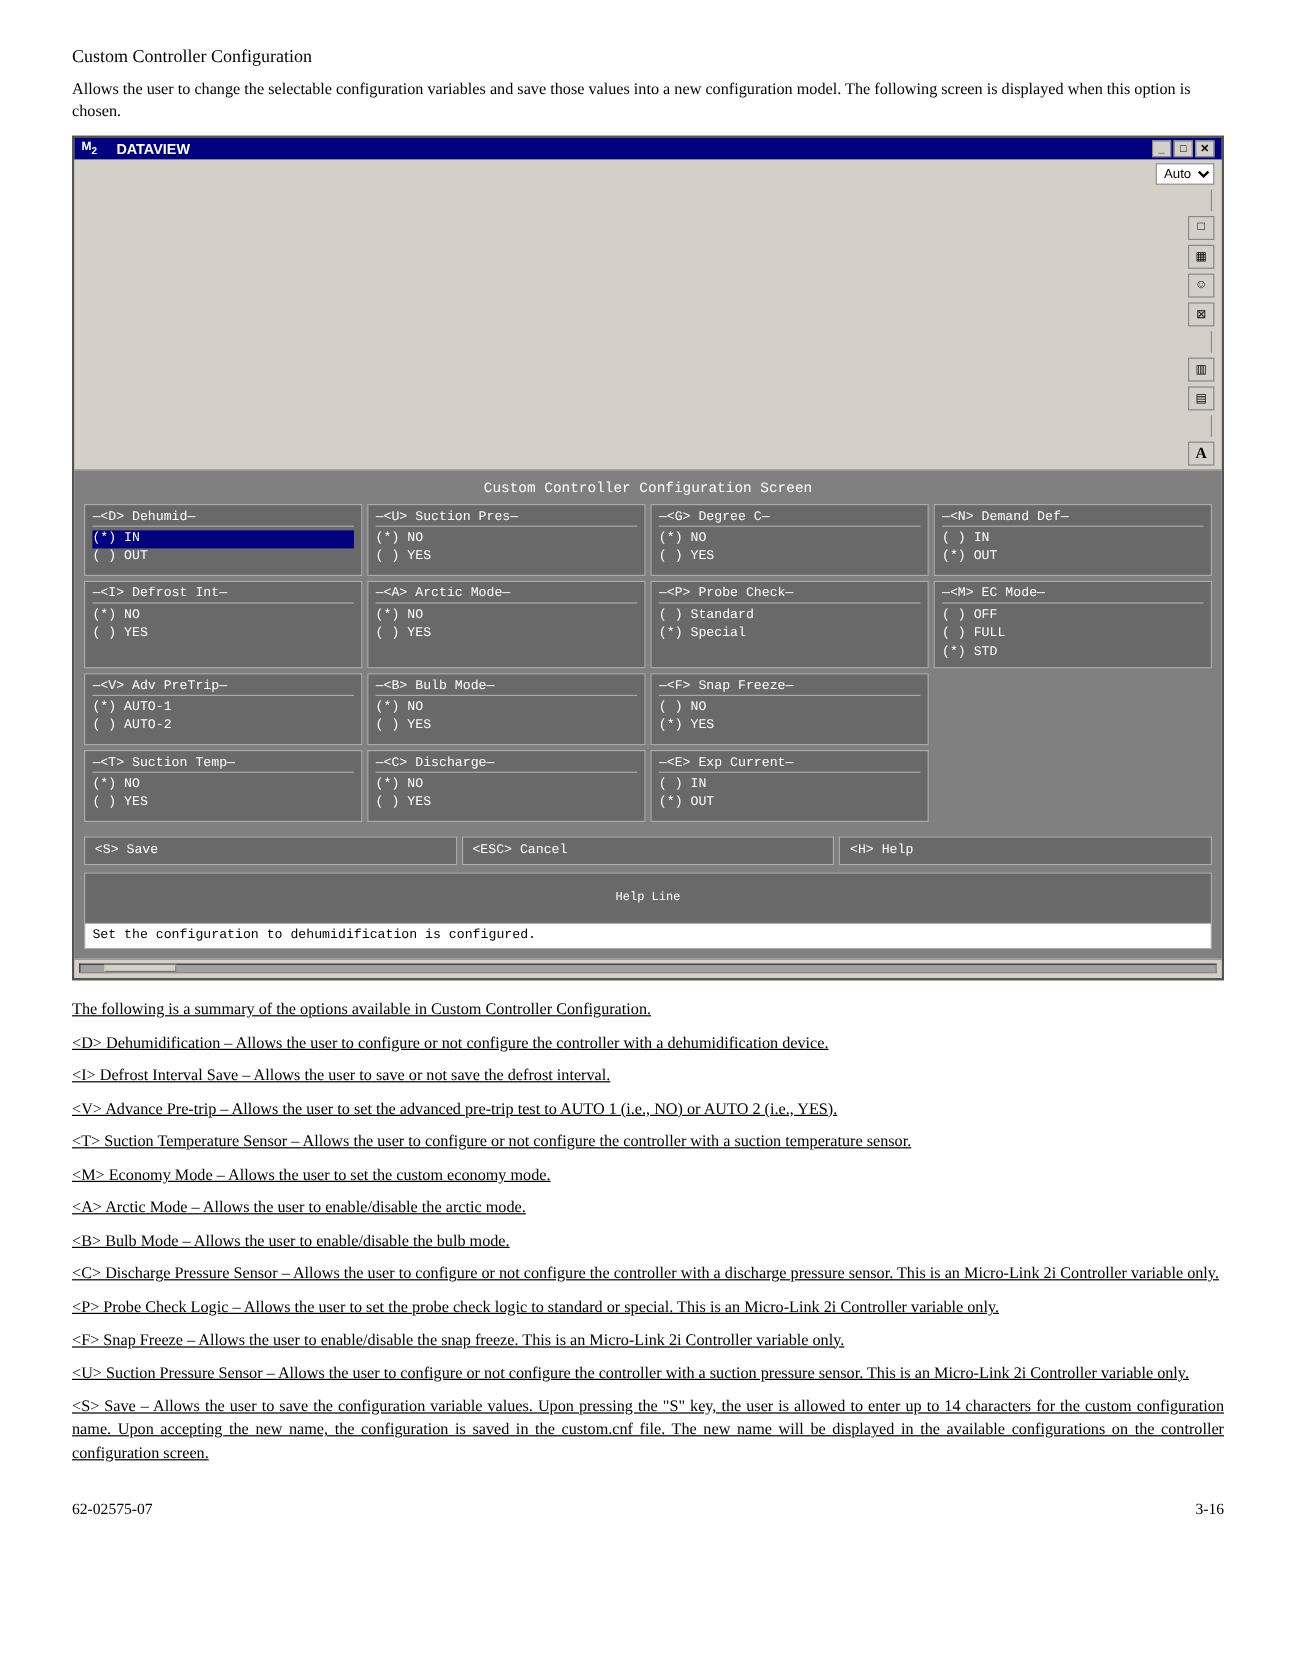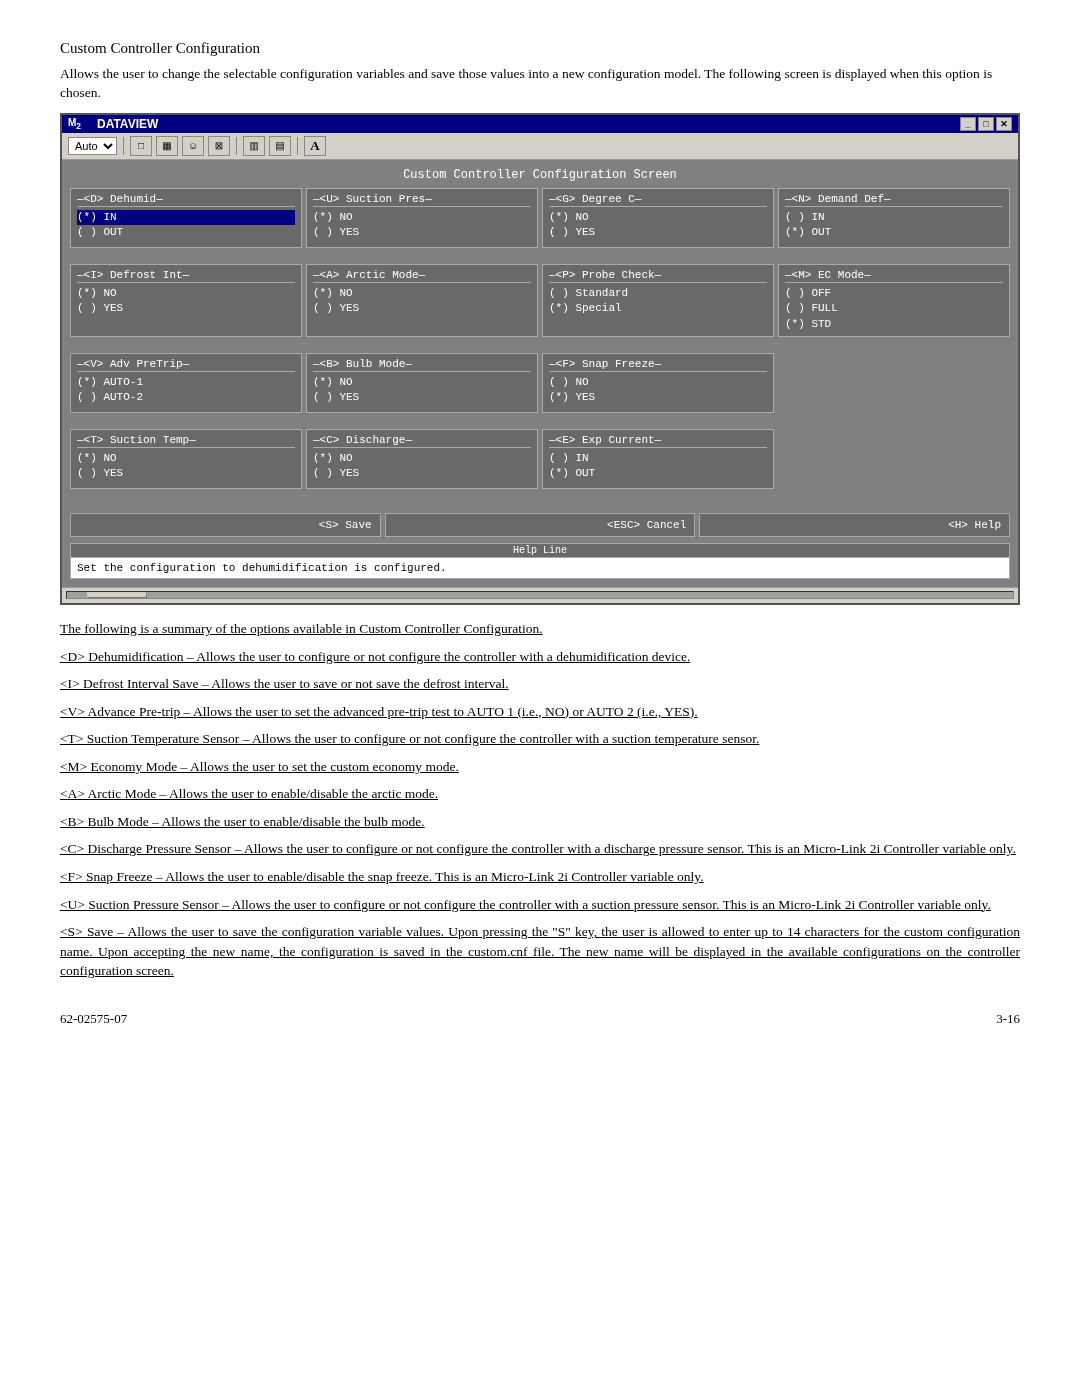--- a/index.html
+++ b/index.html
@@ -57,22 +57,23 @@
       display: flex;
       align-items: center;
       justify-content: center;
       color: #000;
     }
     .toolbar {
       background: #d4d0c8;
       border-bottom: 1px solid #999;
       padding: 3px 6px;
       display: flex;
-      align-items: center;
+      align-items: flex-end;
       gap: 4px;
+      flex-direction: column;
     }
     .toolbar-select {
       font-size: 11px;
       padding: 1px 2px;
       background: #fff;
       border: 1px solid #888;
     }
     .toolbar-btn {
       width: 22px;
       height: 20px;
@@ -101,21 +102,21 @@
       color: #fff;
       margin-bottom: 6px;
       font-family: 'Courier New', Courier, monospace;
       font-size: 12px;
     }
     
     .config-grid {
       display: grid;
       grid-template-columns: repeat(4, 1fr);
       gap: 4px;
-      margin-bottom: 16px;
+      margin-bottom: 4px;
     }
     .config-box {
       background: #696969;
       border: 1px solid #aaa;
       padding: 4px 6px;
       font-family: 'Courier New', Courier, monospace;
       font-size: 11px;
       color: #fff;
       min-height: 60px;
     }
@@ -136,32 +137,32 @@
       gap: 4px;
       margin-bottom: 6px;
     }
     .bottom-btn {
       background: #696969;
       border: 1px solid #aaa;
       padding: 5px 8px;
       font-family: 'Courier New', Courier, monospace;
       font-size: 11px;
       color: #fff;
-      text-align: right;
+      text-align: left;
     }
     
     .help-section {
       border: 1px solid #aaa;
       background: #696969;
     }
     .help-title {
       text-align: center;
       font-size: 10px;
       border-bottom: 1px solid #aaa;
-      padding: 1px;
+      padding: 15px;
     }
     .help-text {
       padding: 4px 6px;
       font-family: 'Courier New', Courier, monospace;
       font-size: 11px;
       background: #fff;
       color: #000;
     }
     
     .scrollbar-area {
@@ -357,20 +358,21 @@
 
   <p class="body-para">The following is a summary of the options available in Custom Controller Configuration.</p>
   <p class="body-para">&lt;D&gt; Dehumidification – Allows the user to configure or not configure the controller with a dehumidification device.</p>
   <p class="body-para">&lt;I&gt; Defrost Interval Save – Allows the user to save or not save the defrost interval.</p>
   <p class="body-para">&lt;V&gt; Advance Pre-trip – Allows the user to set the advanced pre-trip test to AUTO 1 (i.e., NO) or AUTO 2 (i.e., YES).</p>
   <p class="body-para">&lt;T&gt; Suction Temperature Sensor – Allows the user to configure or not configure the controller with a suction temperature sensor.</p>
   <p class="body-para">&lt;M&gt; Economy Mode – Allows the user to set the custom economy mode.</p>
   <p class="body-para">&lt;A&gt; Arctic Mode – Allows the user to enable/disable the arctic mode.</p>
   <p class="body-para">&lt;B&gt; Bulb Mode – Allows the user to enable/disable the bulb mode.</p>
   <p class="body-para">&lt;C&gt; Discharge Pressure Sensor – Allows the user to configure or not configure the controller with a discharge pressure sensor. This is an Micro-Link 2i Controller variable only.</p>
+  <p class="body-para">&lt;P&gt; Probe Check Logic – Allows the user to set the probe check logic to standard or special. This is an Micro-Link 2i Controller variable only.</p>
   <p class="body-para">&lt;F&gt; Snap Freeze – Allows the user to enable/disable the snap freeze. This is an Micro-Link 2i Controller variable only.</p>
   <p class="body-para">&lt;U&gt; Suction Pressure Sensor – Allows the user to configure or not configure the controller with a suction pressure sensor. This is an Micro-Link 2i Controller variable only.</p>
   <p class="body-para">&lt;S&gt; Save – Allows the user to save the configuration variable values. Upon pressing the "S" key, the user is allowed to enter up to 14 characters for the custom configuration name. Upon accepting the new name, the configuration is saved in the custom.cnf file. The new name will be displayed in the available configurations on the controller configuration screen.</p>
 
   <div class="footer-line">
     <span>62-02575-07</span>
     <span>3-16</span>
   </div>
 
 </div>

